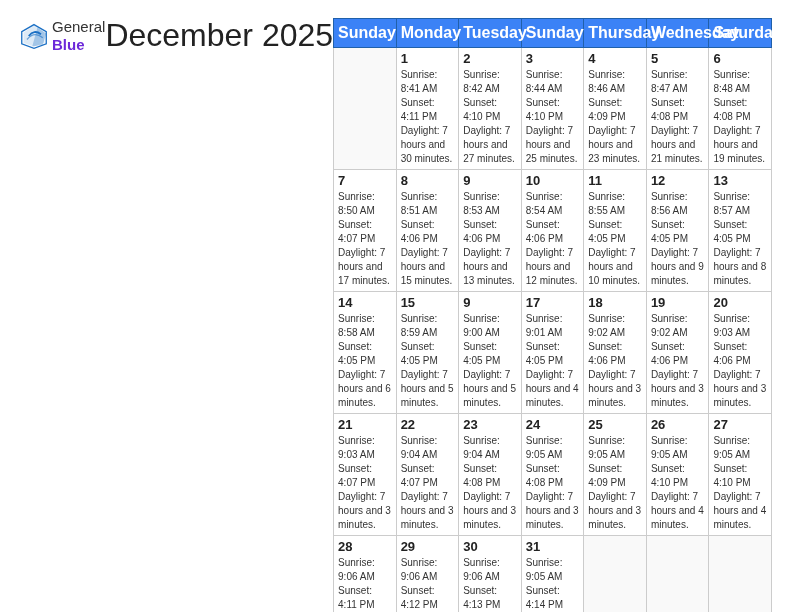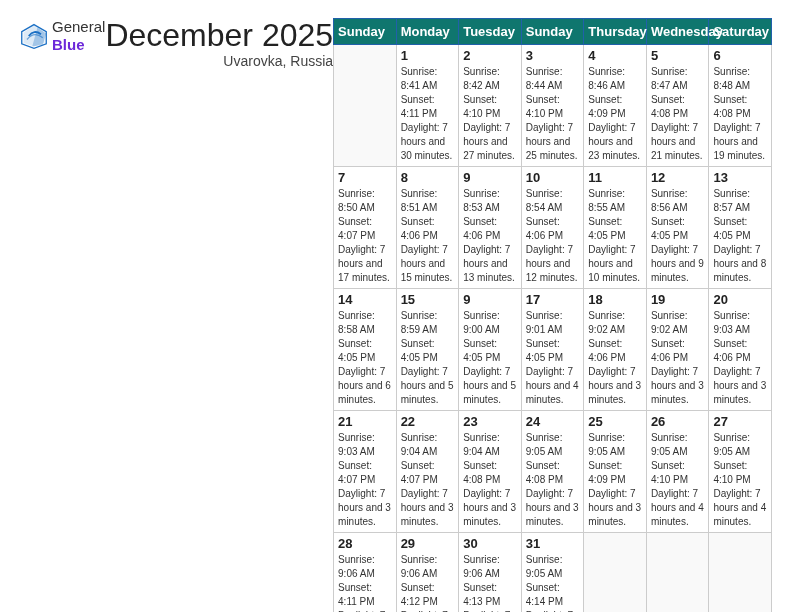--- a/index.html
+++ b/index.html
@@ -52,23 +52,23 @@
       color: #444;
     }
     .calendar {
       flex: 1;
       border: 1px solid #ccc;
       border-collapse: collapse;
       width: 100%;
       table-layout: fixed;
     }
     .calendar th {
-      background: #0f766e;
+      background: #3b82f6;
       color: #fff;
-      font-size: 13px;
+      font-size: 16px;
       font-weight: bold;
       padding: 5px 4px;
       text-align: left;
       border: 1px solid #2060aa;
     }
     .calendar td {
       border: 1px solid #ccc;
       vertical-align: top;
       padding: 3px 4px;
       font-size: 10px;
@@ -104,21 +104,20 @@
         <path d="M10,16 Q16,8 24,14" stroke="#1a6fc4" stroke-width="2" fill="none"></path>
         <path d="M8,20 Q16,10 26,18" stroke="#1a6fc4" stroke-width="1.5" fill="none" opacity="0.6"></path>
       </svg>
       <div class="logo-text">
         <div><span class="general">General</span></div>
         <div><span class="blue">Blue</span></div>
       </div>
     </div>
     <div class="title-block">
       <div class="month-title">December 2025</div>
-      <div class="location">Uvarovka, Russia</div>
     </div>
   </div>
 
   <table class="calendar">
     <thead>
       <tr>
         <th>Sunday</th>
         <th>Monday</th>
         <th>Tuesday</th>
         <th>Sunday</th>

